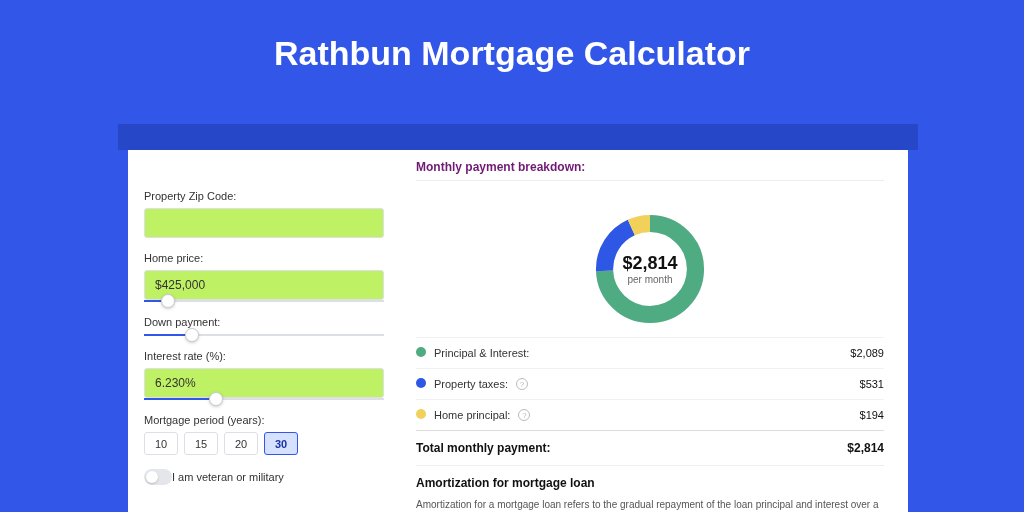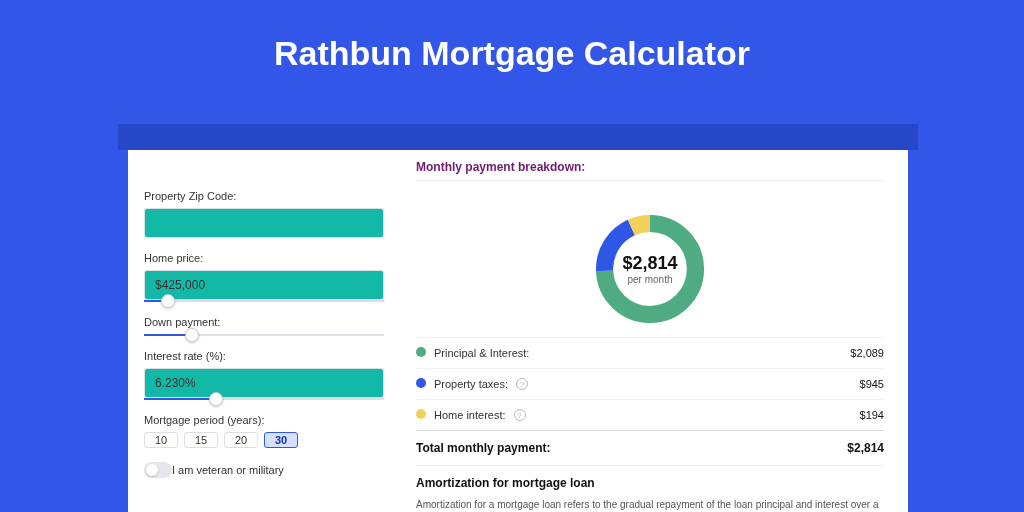--- a/index.html
+++ b/index.html
@@ -3,30 +3,30 @@
 <meta charset="utf-8">
 <style>
   * { box-sizing: border-box; margin: 0; padding: 0; }
   html, body { width: 1024px; height: 512px; overflow: hidden; font-family: -apple-system, BlinkMacSystemFont, "Segoe UI", Arial, sans-serif; }
   .page { width: 1024px; height: 512px; background: #3156e8; position: relative; }
   .title { color: #fff; font-size: 34px; font-weight: 700; text-align: center; padding-top: 34px; }
   .shadow-strip { position: absolute; top: 124px; left: 118px; width: 800px; height: 26px; background: #2647c8; }
   .panel { position: absolute; top: 150px; left: 128px; width: 780px; height: 362px; background: #fff; }
   .left-col { position: absolute; top: 14px; left: 16px; width: 240px; margin-top: 26px; }
   .field-label { font-size: 11px; color: #333; margin-bottom: 6px; display: block; }
-  .input-box { width: 100%; height: 30px; border: 1px solid #dcdfe6; border-radius: 3px; background: #14b8a6; font-size: 12px; padding: 0 10px; color: #333; }
+  .input-box { width: 100%; height: 30px; border: 1px solid #dcdfe6; border-radius: 3px; background: #bef264; font-size: 12px; padding: 0 10px; color: #333; }
   .field-group { margin-bottom: 14px; position: relative; }
   .slider-track { position: relative; height: 2px; background: #dcdfe6; margin-top: 0px; }
   .slider-fill { position: absolute; height: 2px; background: #3156e8; top: 0; left: 0; }
   .slider-thumb { position: absolute; width: 14px; height: 14px; border-radius: 50%; background: #fff; border: 1px solid #ccc; box-shadow: 0 1px 3px rgba(0,0,0,0.2); top: -6px; transform: translateX(-50%); }
   .dp-row { display: flex; gap: 8px; }
   .dp-row .input-box:first-child { flex: 1.6; }
   .dp-row .input-box:last-child { flex: 1; }
   .period-row { display: flex; gap: 6px; }
-  .period-btn { width: 34px; height: 16px; border: 1px solid #dcdfe6; border-radius: 3px; background: #fff; font-size: 11px; color: #333; display: flex; align-items: center; justify-content: center; cursor: pointer; }
+  .period-btn { width: 34px; height: 23px; border: 1px solid #dcdfe6; border-radius: 3px; background: #fff; font-size: 11px; color: #333; display: flex; align-items: center; justify-content: center; cursor: pointer; }
   .period-btn.active { background: #d6e0ff; border-color: #3156e8; color: #1633a0; font-weight: 600; }
   .toggle-row { display: flex; align-items: center; margin-top: 14px; }
   .toggle { width: 28px; height: 16px; border-radius: 8px; background: #e4e6eb; position: relative; }
   .toggle-knob { width: 12px; height: 12px; border-radius: 50%; background: #fff; position: absolute; top: 2px; left: 2px; box-shadow: 0 1px 2px rgba(0,0,0,0.2); }
   .toggle-label { font-size: 11px; color: #333; }
   .right-col { position: absolute; top: 10px; left: 288px; width: 468px; }
   .breakdown-title { font-size: 12px; font-weight: 700; color: #701a75; border-bottom: 1px solid #eee; padding-bottom: 6px; margin-bottom: 20px; }
   .donut-wrap { height: 136px; display: flex; align-items: center; justify-content: center; }
   .donut { position: relative; width: 120px; height: 120px; }
   .donut svg { width: 120px; height: 120px; transform: rotate(-90deg); }
@@ -129,26 +129,26 @@
               <span>Principal &amp; Interest:</span>
             </div>
             <div class="line-val">$2,089</div>
           </div>
           <div class="line-item">
             <div class="line-left">
               <span class="dot" style="background: rgb(47, 87, 229);"></span>
               <span>Property taxes:</span>
               <span class="help">?</span>
             </div>
-            <div class="line-val">$945</div>
+            <div class="line-val">$531</div>
           </div>
           <div class="line-item">
             <div class="line-left">
               <span class="dot" style="background: rgb(242, 209, 90);"></span>
-              <span>Home interest:</span>
+              <span>Home principal:</span>
               <span class="help">?</span>
             </div>
             <div class="line-val">$194</div>
           </div>
         </div>
 
       <div class="total-row">
         <span>Total monthly payment:</span>
         <span>$2,814</span>
       </div>

